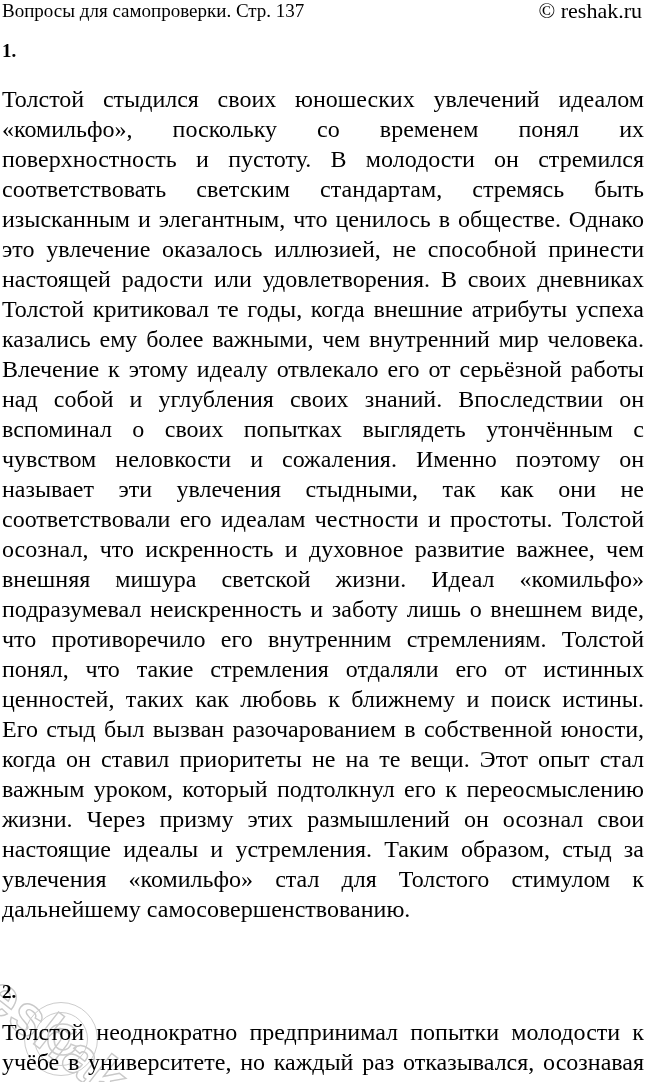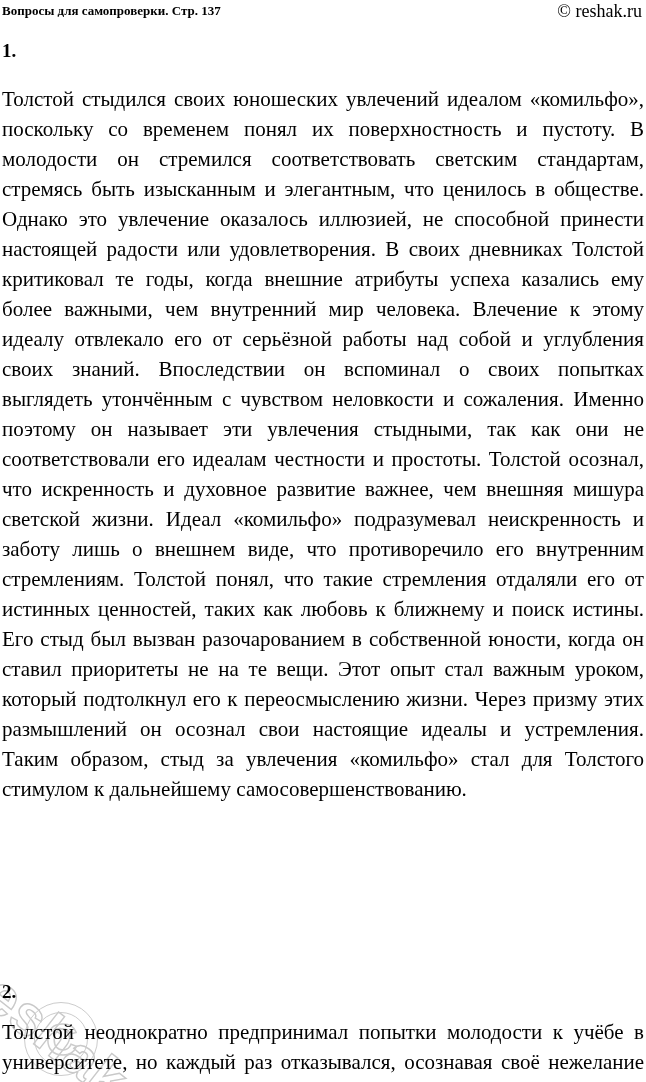--- a/index.html
+++ b/index.html
@@ -100,27 +100,27 @@
     position: absolute;
     left: 2px;
     top: 0px;
     width: 642px;
     height: 26px;
     display: flex;
     align-items: flex-start;
     justify-content: space-between;
   }
   .doc-title {
-    font-size: 13px;
-    font-weight: 700;
+    font-size: 19px;
+    font-weight: 400;
     line-height: 22px;
     white-space: nowrap;
   }
   .doc-credit {
-    font-size: 18px;
+    font-size: 22px;
     font-weight: 400;
     line-height: 22px;
     white-space: nowrap;
     padding-right: 2px;
   }
 
   
   .q-number {
     position: absolute;
     left: 2px;
@@ -128,21 +128,21 @@
     font-weight: 700;
     line-height: 20px;
   }
   #q1-number { top: 41px; }
   #q2-number { top: 982px; }
 
   .answer {
     position: absolute;
     left: 2px;
     width: 642px;
-    font-size: 21px;
+    font-size: 24px;
     line-height: 30px;
     text-align: justify;
     text-justify: inter-word;
     word-spacing: 0.2px;
     hyphens: none;
   }
   #q1-answer { top: 84px; }
   #q2-answer { top: 1017px; }
 
   .answer:last-child { text-align-last: left; }

